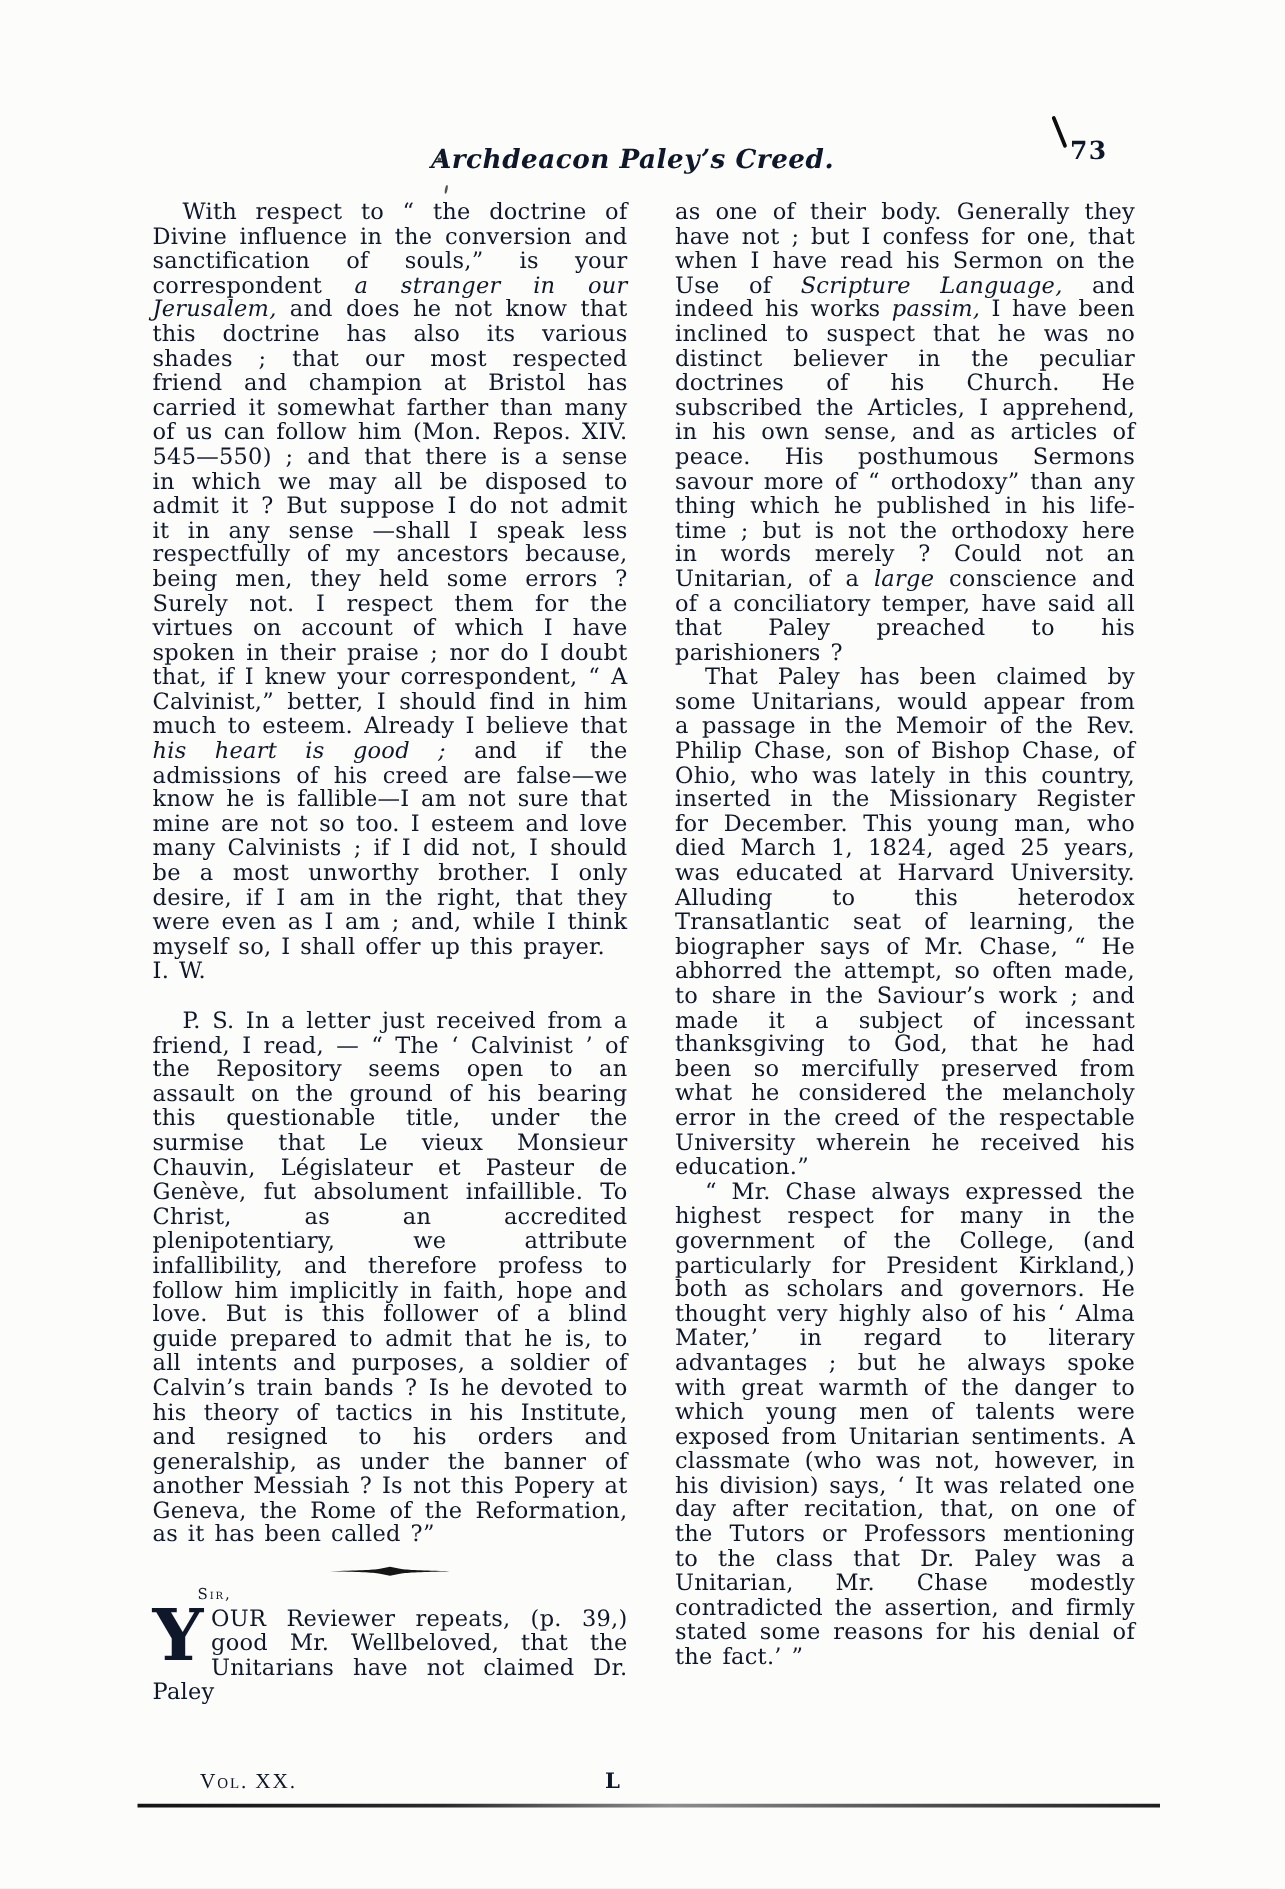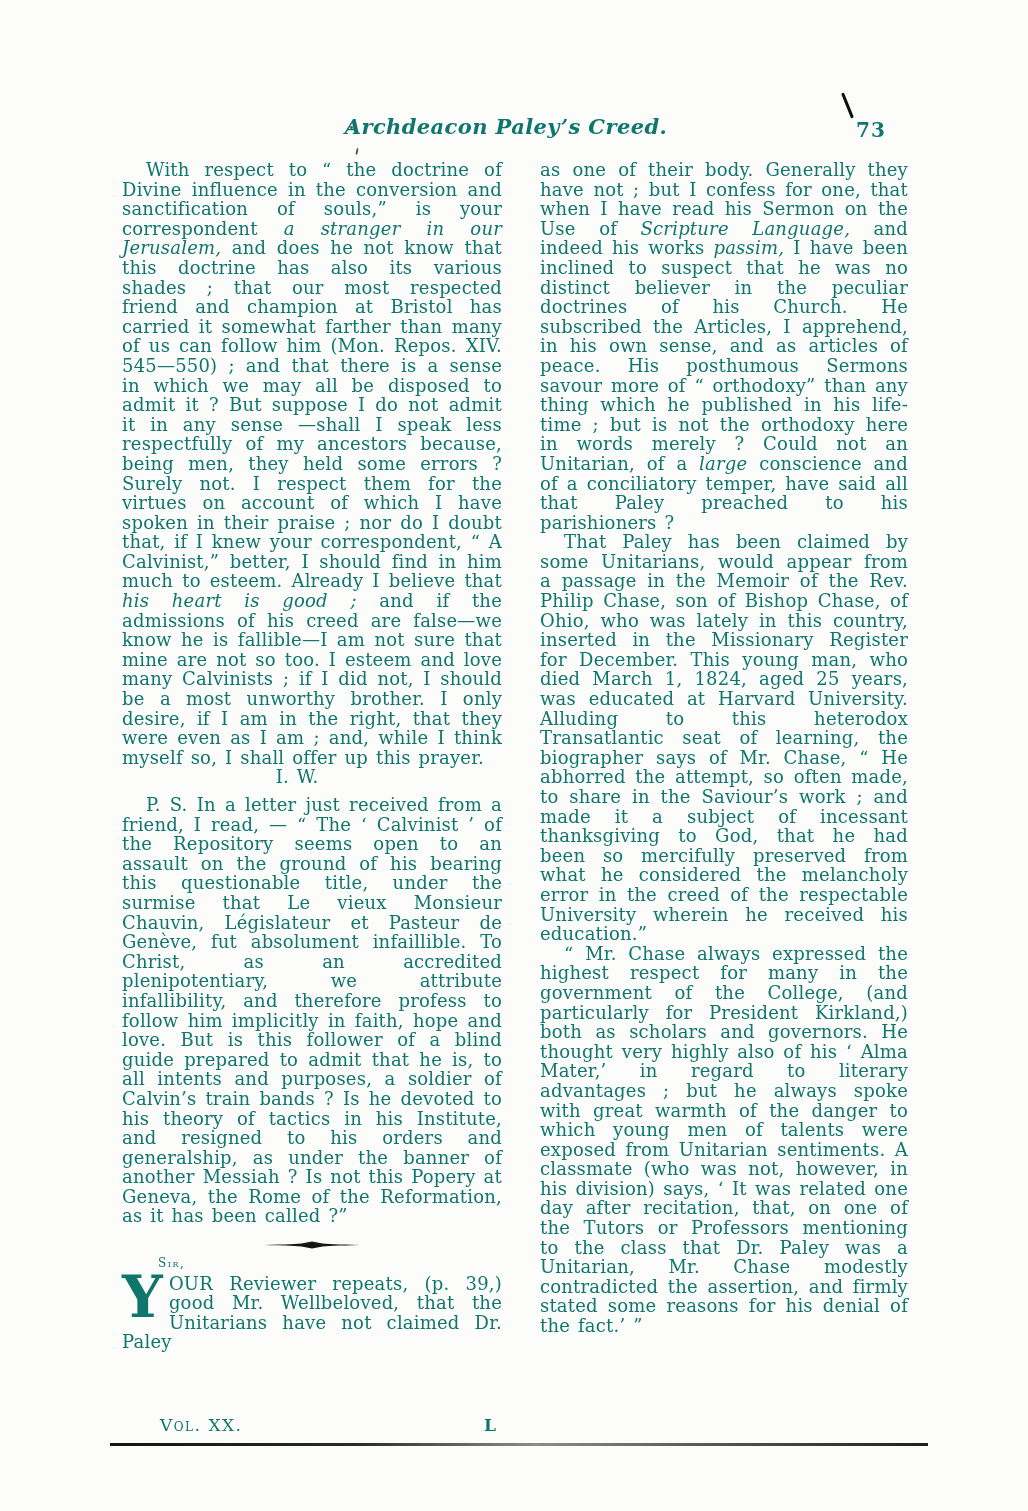--- a/index.html
+++ b/index.html
@@ -1,31 +1,31 @@
 <!DOCTYPE html>
 <html lang="en"><head>
 <meta charset="utf-8">
 <style>
   html,body{margin:0;padding:0;background:#e9e7e2;}
   .page{
     position:relative;
     width:1028px;height:1511px;
     background:#fcfcfa;
     font-family:"DejaVu Serif","Liberation Serif",serif;
-    color:#0f766e;
+    color:#0f172a;
     overflow:hidden;
   }
   .header-title{
     position:absolute;top:114px;left:122px;width:768px;
     text-align:center;
     font-style:italic;font-weight:bold;
     font-size:21px;letter-spacing:0.4px;
   }
   .page-number{
-    position:absolute;top:118px;left:856px;
+    position:absolute;top:108px;left:856px;
     font-size:20px;font-weight:600;letter-spacing:1px;
   }
   .pen-mark{
     position:absolute;top:92px;left:846px;
     width:3px;height:27px;background:#0e0e0e;
     transform:rotate(-22deg);border-radius:2px;
   }
   .speck{position:absolute;background:#555;border-radius:50%;}
   .speck.a{top:126px;left:350px;width:3px;height:3px;}
   .speck.b{top:148px;left:356px;width:2px;height:7px;transform:rotate(12deg);}
@@ -33,38 +33,38 @@
     position:absolute;top:160px;
     font-size:18px;line-height:19.6px;
     word-spacing:2px;letter-spacing:0.2px;
     font-weight:500;
     text-align:justify;
   }
   .col-left{left:122px;width:380px;}
   .col-right{left:524px;width:368px;margin-left:16px;}
   .para{margin:0;text-align:justify;}
   .indent{text-indent:24px;}
-  .ps{margin-top:8px;}
+  .ps{margin-top:20px;}
   .em{font-style:italic;}
-  .signature{text-align:center;padding-right:30px;margin:0;}
+  .signature{text-align:left;padding-right:30px;margin:0;}
   .divider{display:block;margin:14px auto 4px auto;}
   .salutation{margin:0 0 0 36px;font-variant:small-caps;letter-spacing:1.5px;font-size:12px;}
   .dropcap-para{margin:0;}
   .dropcap{
     float:left;
     font-size:57px;line-height:42px;height:40px;
     padding:2px 6px 0 0;
     font-weight:600;
   }
   .footer-line{
     position:absolute;left:122px;top:1415px;width:378px;
     display:flex;justify-content:space-between;
     font-size:17px;
   }
-  .footer-volume{font-variant:small-caps;letter-spacing:1.5px;padding-left:38px;}
+  .footer-volume{font-variant:small-caps;letter-spacing:1.5px;padding-left:38px;font-family:Liberation Serif, serif;}
   .footer-catchword{padding-right:4px;font-weight:600;}
   .bottom-rule{
     position:absolute;top:1443px;left:110px;width:818px;height:3px;
     background:linear-gradient(90deg,#141414 0%,#2a2a2a 30%,#8d8d8d 52%,#5a5a5a 72%,#1f1f1f 100%);
   }
 </style>
 </head>
 <body>
 
 <div class="page">

